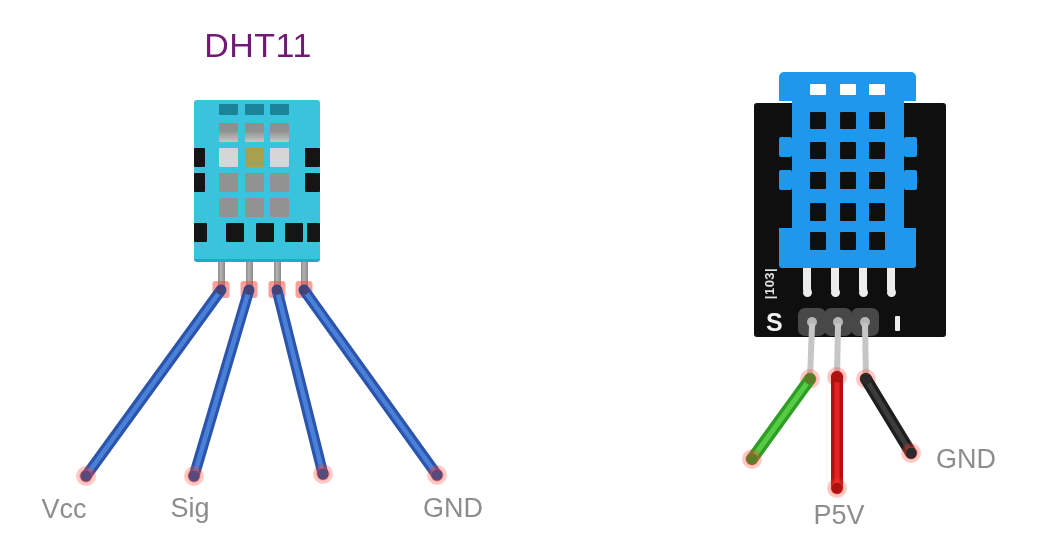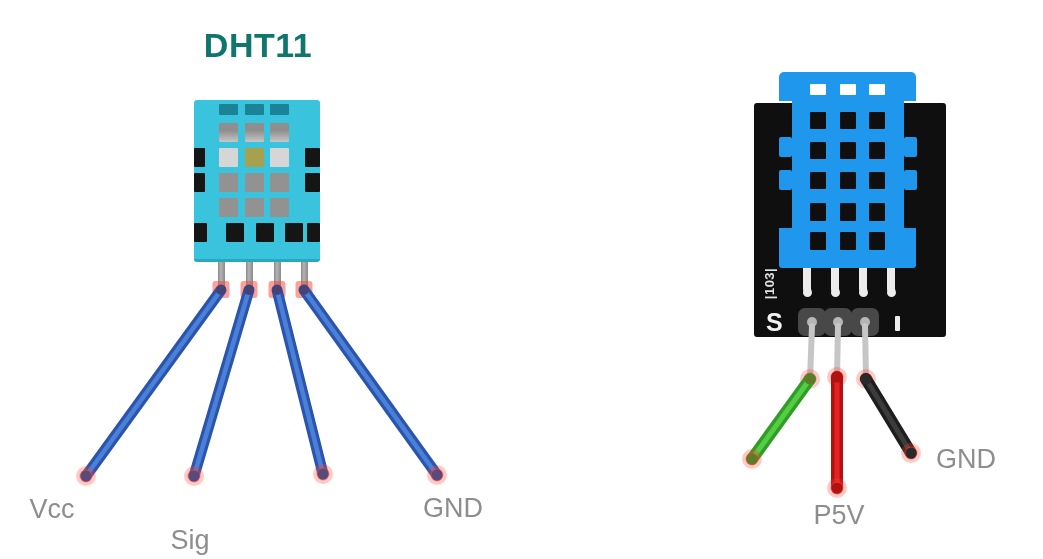--- a/index.html
+++ b/index.html
@@ -1,22 +1,22 @@
 <!DOCTYPE html>
 <html><head>
 <meta charset="utf-8">
 <style>
   html,body{margin:0;padding:0;background:#ffffff;}
   #canvas{
     position:relative;width:1043px;height:559px;background:#ffffff;
     overflow:hidden;font-family:"Liberation Sans",sans-serif;
   }
   .title{
-    position:absolute;text-align:center;color:#0f766e;
-    font-size:34px;font-weight:700;letter-spacing:0.5px;
+    position:absolute;text-align:center;color:#701a75;
+    font-size:34px;font-weight:400;letter-spacing:0.5px;
   }
   .pin-label{
     position:absolute;color:#8d8d8d;font-size:27px;font-weight:400;
     text-align:center;white-space:nowrap;
   }
   
   #dht-body{
     position:absolute;left:194px;top:100px;width:126px;height:162px;
     border-radius:3px;border-bottom:3px solid #2aa7c0;box-sizing:border-box;
   }
@@ -200,19 +200,19 @@
       <circle cx="866" cy="379" r="10" fill="#ff4030" opacity="0.28"></circle>
       <circle cx="866" cy="379" r="6.5" fill="#ff4030" opacity="0.55"></circle>
       <line x1="866" y1="379" x2="911" y2="453" stroke="#1e1e1e" stroke-width="12" stroke-linecap="round"></line>
       <line x1="866" y1="379" x2="911" y2="453" stroke="#3c3c3c" stroke-width="5.04" stroke-linecap="round"></line>
       <circle cx="866" cy="379" r="5.5" fill="#2a2a2a"></circle>
       <circle cx="911" cy="453" r="10" fill="#ff4030" opacity="0.28"></circle>
       <circle cx="911" cy="453" r="6.5" fill="#ff4030" opacity="0.55"></circle>
       <circle cx="911" cy="453" r="5.5" fill="#2a2a2a"></circle>
     </svg>
 
-  <div class="pin-label" style="left:12px;top:494px;width:80px;">Vcc</div>
-  <div class="pin-label" style="left:150px;top:493px;width:80px;margin-top:32px;">Sig</div>
+  <div class="pin-label" style="left:24px;top:494px;width:80px;">Vcc</div>
+  <div class="pin-label" style="left:150px;top:493px;width:80px;">Sig</div>
   <div class="pin-label" style="left:413px;top:493px;width:80px;">GND</div>
 
   <div class="pin-label" style="left:799px;top:500px;width:80px;">P5V</div>
   <div class="pin-label" style="left:926px;top:444px;width:80px;">GND</div>
 </div>
 
 </body></html>

